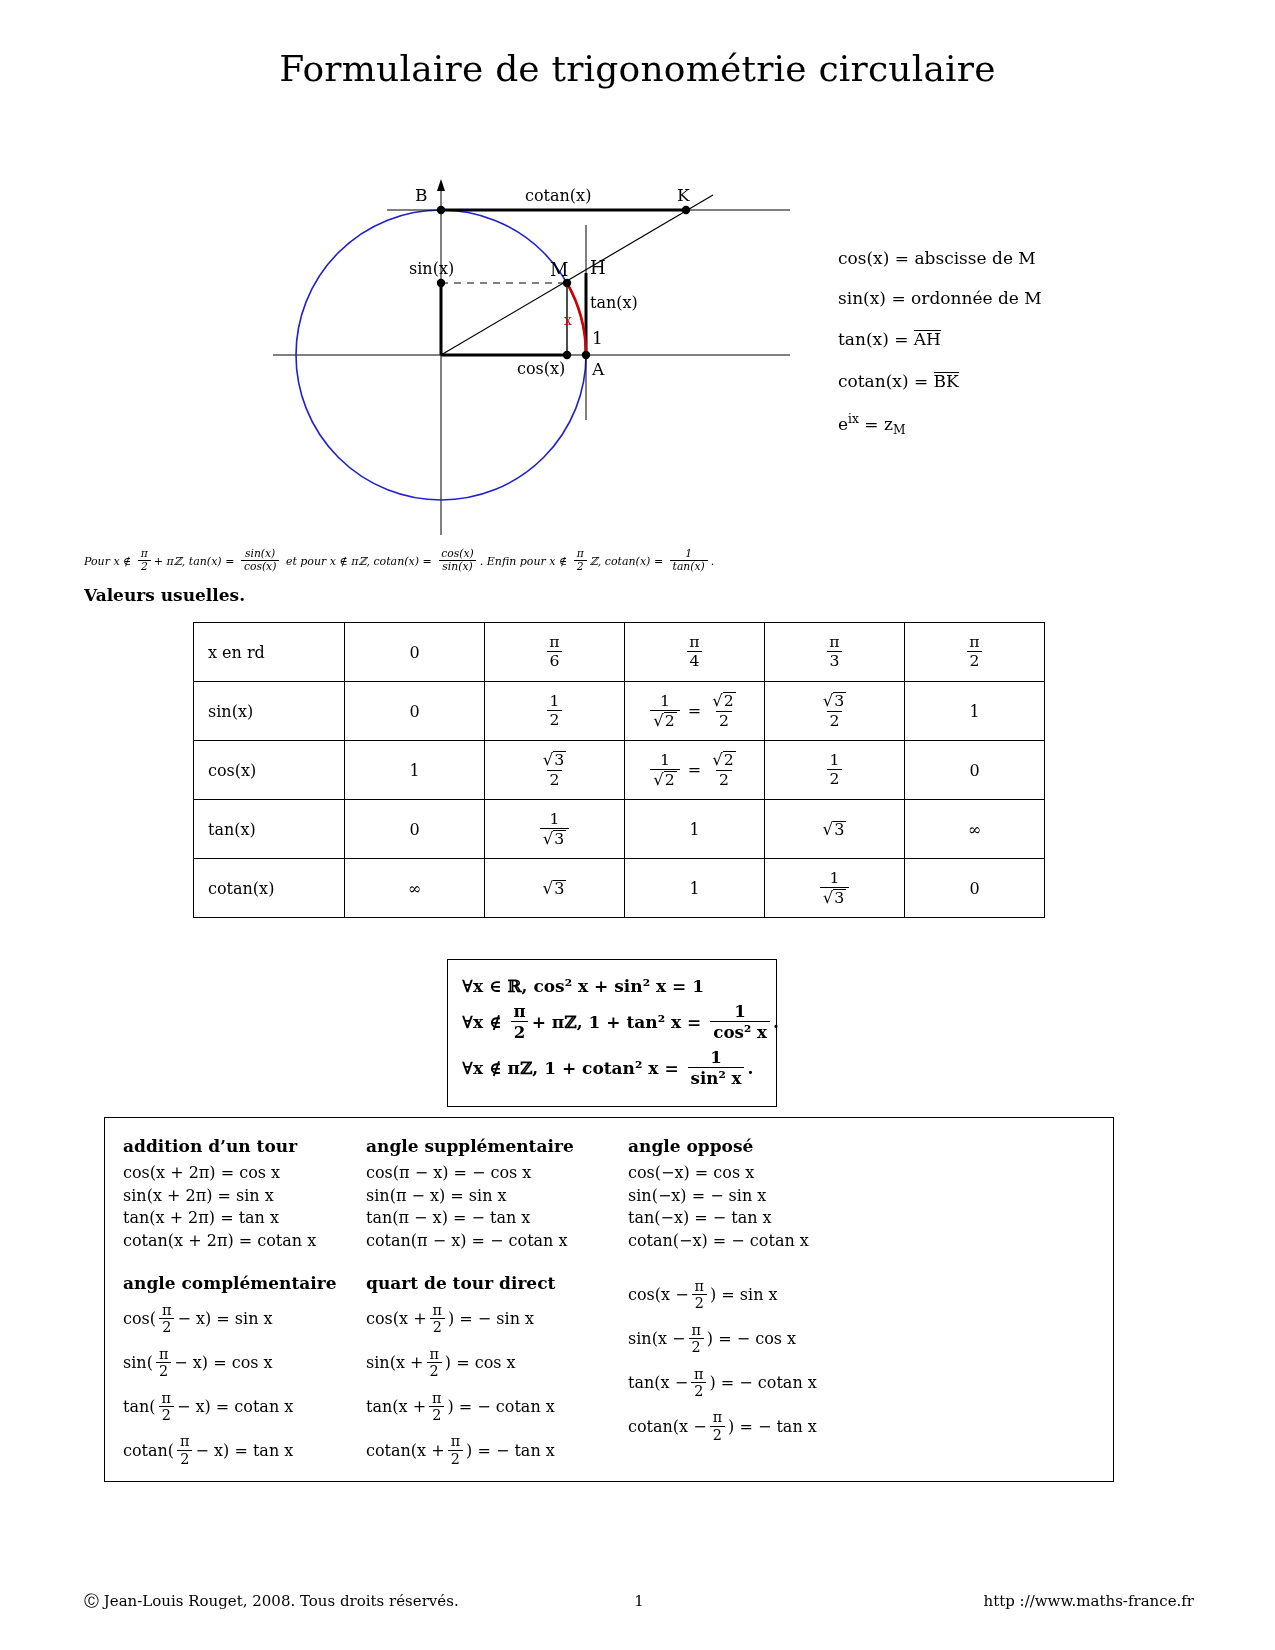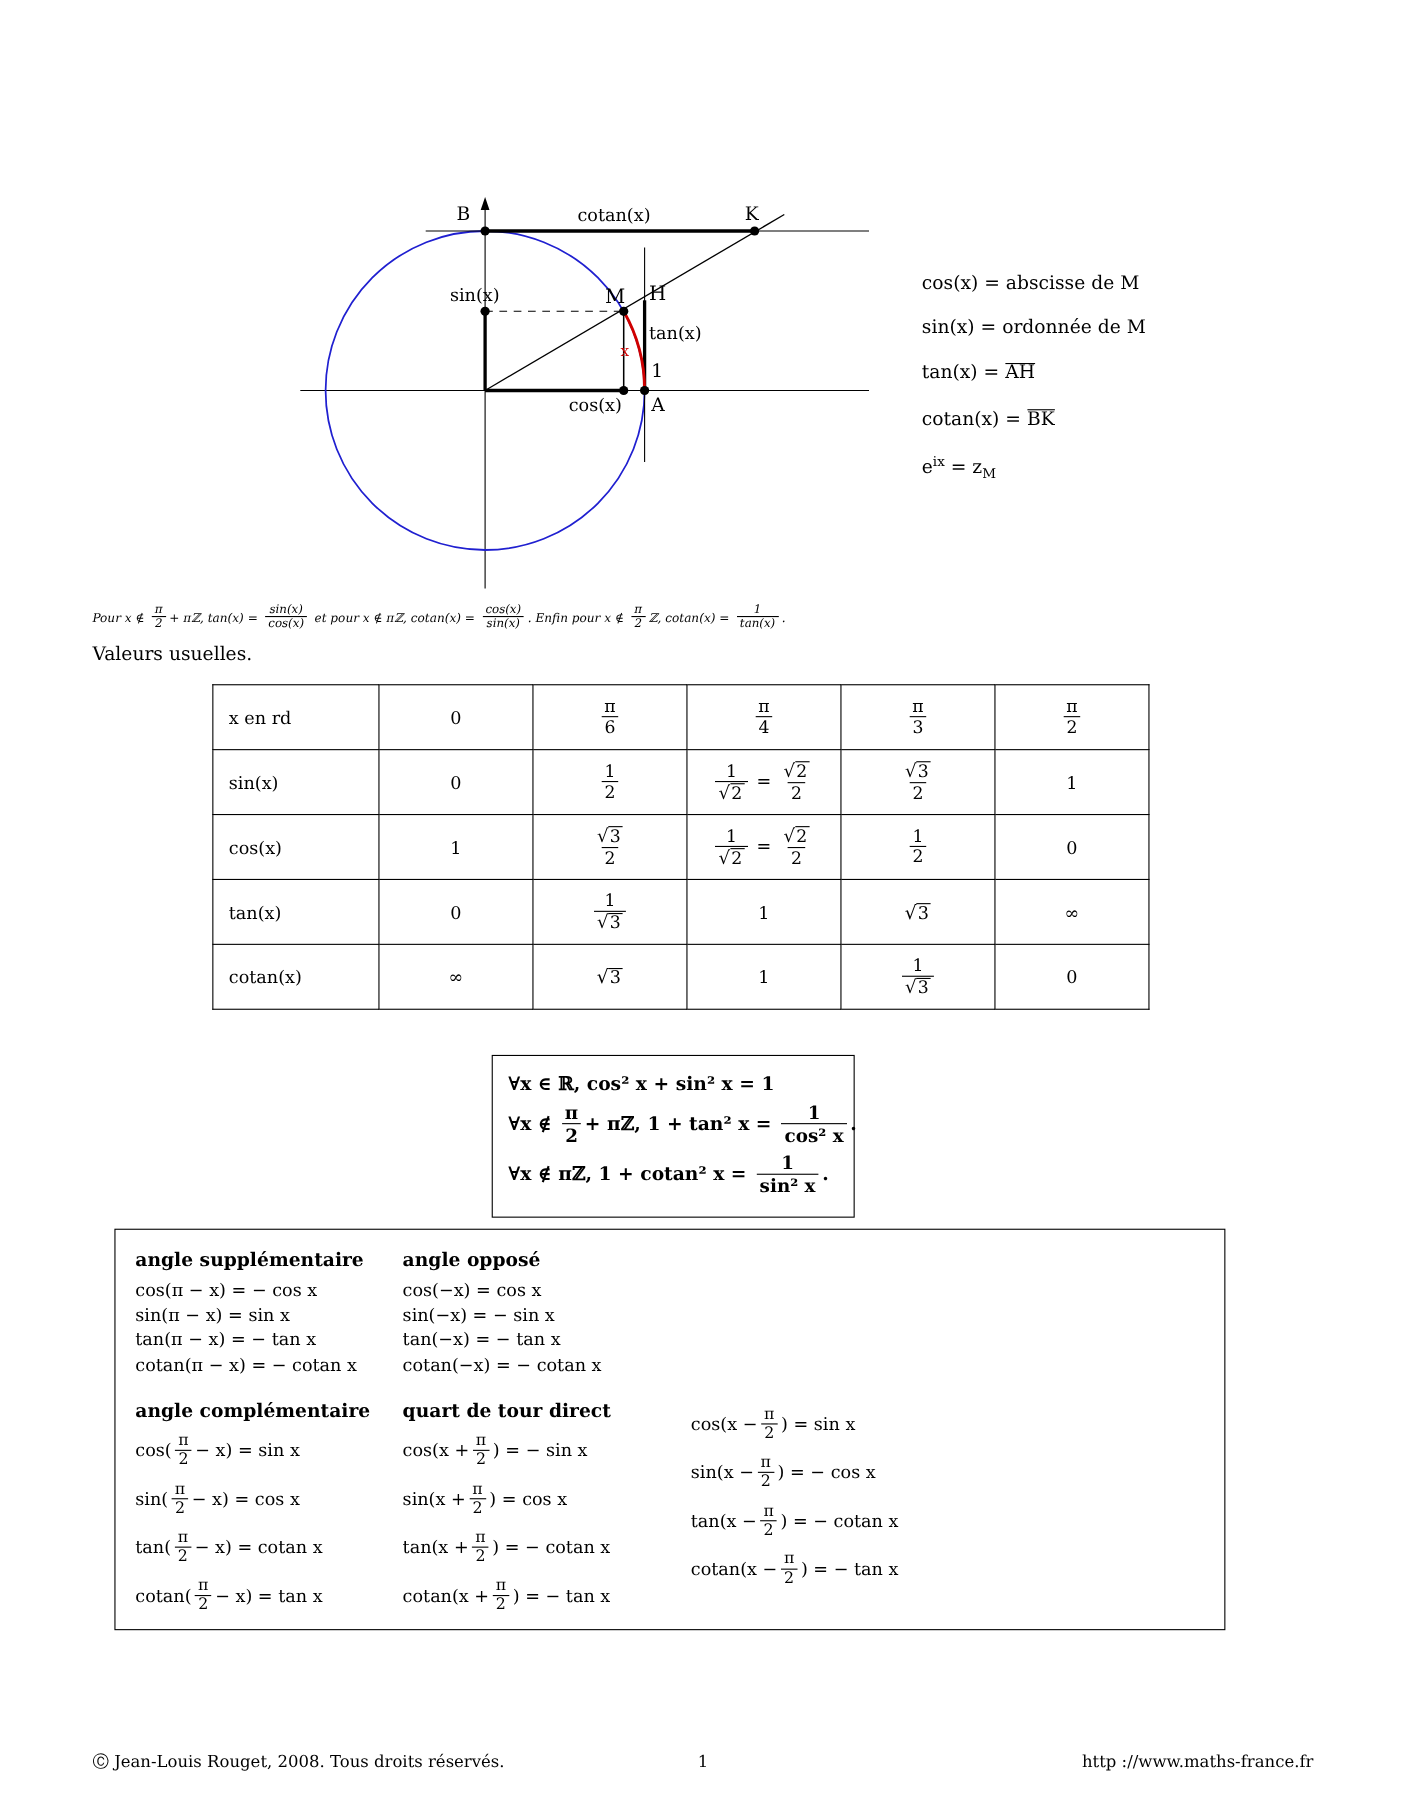--- a/index.html
+++ b/index.html
@@ -79,21 +79,21 @@
     font-size: 0.98em;
   }
   .frac .num { padding: 0 3px; line-height: 1.15; }
   .frac .den { padding: 0 3px; border-top: 1px solid #000; line-height: 1.2; }
   .frac-sm { font-size: 0.9em; }
   .valeurs {
     position: absolute;
     left: 84px;
     top: 585px;
     font-size: 17px;
-    font-weight: normal;
+    font-weight: bold;
   }
   
   .table-wrap {
     position: absolute;
     left: 193px;
     top: 622px;
   }
   table.values {
     border-collapse: collapse;
     font-size: 16px;
@@ -172,20 +172,21 @@
     justify-content: space-between;
     margin-top: 40px;
   }
   .footer .center { position: absolute; left: 0; width: 100%; text-align: center; }
 </style>
 </head>
 <body>
 
 <div class="page">
 
+  <div class="title">Formulaire de trigonométrie circulaire</div>
 
   <div class="figure">
     <svg width="580" height="380" viewBox="0 0 580 380">
 
       <line x1="28" y1="190" x2="545" y2="190" stroke="#000" stroke-width="1"></line>
       <line x1="196" y1="370" x2="196" y2="18" stroke="#000" stroke-width="1"></line>
       <polygon points="196,14 192,26 200,26" fill="#000"></polygon>
 
       <circle cx="196" cy="190" r="145" fill="none" stroke="#2020d0" stroke-width="1.6"></circle>
 
@@ -450,20 +451,27 @@
       <span class="frac">
           <span class="num">1</span>
           <span class="den">sin² x</span>
         </span>
       <span>.</span>
     </div>
   </div>
 
   <div class="formbox">
     <div class="fgrid">
+      <div>
+        <h4>addition d’un tour</h4>
+        <div class="eq">cos(x + 2π) = cos x</div>
+        <div class="eq">sin(x + 2π) = sin x</div>
+        <div class="eq">tan(x + 2π) = tan x</div>
+        <div class="eq">cotan(x + 2π) = cotan x</div>
+      </div>
       <div>
         <h4>angle supplémentaire</h4>
         <div class="eq">cos(π − x) = − cos x</div>
         <div class="eq">sin(π − x) = sin x</div>
         <div class="eq">tan(π − x) = − tan x</div>
         <div class="eq">cotan(π − x) = − cotan x</div>
       </div>
       <div>
         <h4>angle opposé</h4>
         <div class="eq">cos(−x) = cos x</div>

